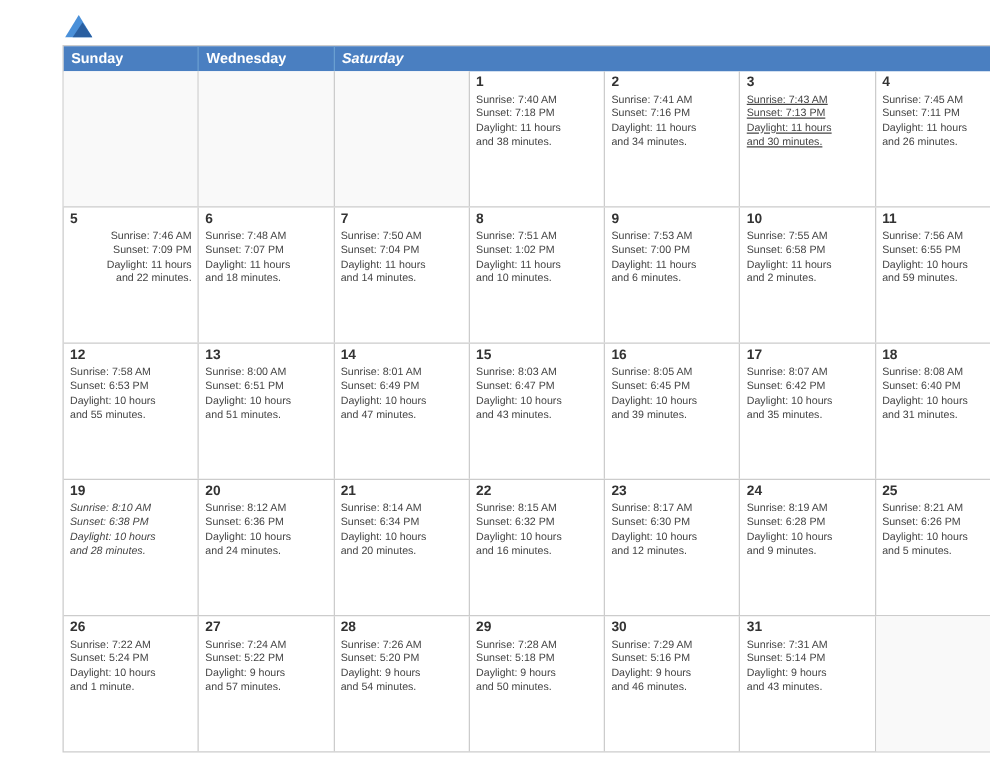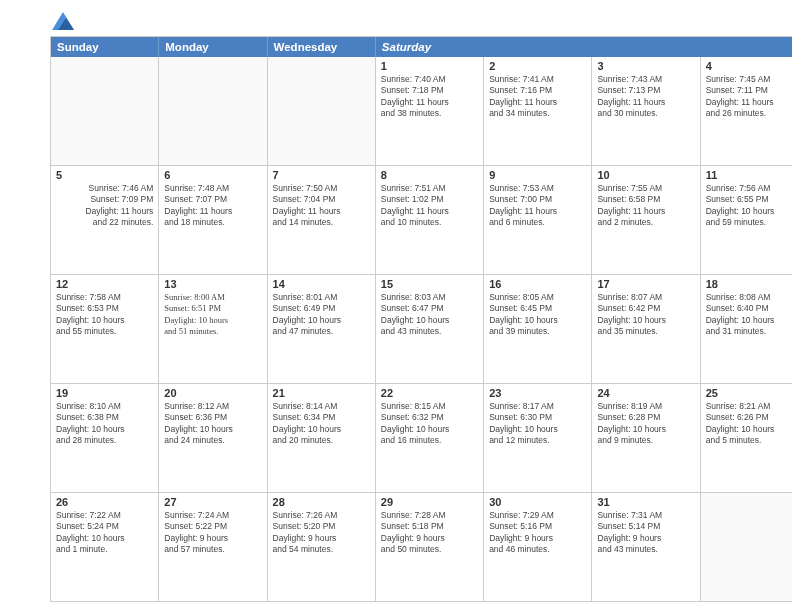--- a/index.html
+++ b/index.html
@@ -141,21 +141,20 @@
     </div>
     <div class="title-block">
       <div class="month-title"></div>
       <div class="subtitle"></div>
     </div>
   </div>
 
   <div class="calendar">
     <div class="cal-header">
     <div class="cal-header-cell">Sunday</div>
-        <div class="cal-header-cell">Monday</div>
         <div class="cal-header-cell">Wednesday</div>
         <div class="cal-header-cell">Saturday</div>
       </div>
     <div class="cal-body">
     <div class="cal-row">
           <div class="cal-cell empty"></div>
           <div class="cal-cell empty"></div>
           <div class="cal-cell empty"></div>
           <div class="cal-cell">
             <div class="day-num">1</div>
@@ -166,21 +165,21 @@
           </div>
           <div class="cal-cell">
             <div class="day-num">2</div>
             <div class="cell-info" style="white-space: pre-line;">Sunrise: 7:41 AM
 Sunset: 7:16 PM
 Daylight: 11 hours
 and 34 minutes.</div>
           </div>
           <div class="cal-cell">
             <div class="day-num">3</div>
-            <div class="cell-info" style="white-space: pre-line;">Sunrise: 7:43 AM
+            <div class="cell-info" style="white-space: pre-line; text-decoration: underline;">Sunrise: 7:43 AM
 Sunset: 7:13 PM
 Daylight: 11 hours
 and 30 minutes.</div>
           </div>
           <div class="cal-cell">
             <div class="day-num">4</div>
             <div class="cell-info" style="white-space: pre-line;">Sunrise: 7:45 AM
 Sunset: 7:11 PM
 Daylight: 11 hours
 and 26 minutes.</div>
@@ -240,21 +239,21 @@
         <div class="cal-row">
           <div class="cal-cell">
             <div class="day-num">12</div>
             <div class="cell-info" style="white-space: pre-line;">Sunrise: 7:58 AM
 Sunset: 6:53 PM
 Daylight: 10 hours
 and 55 minutes.</div>
           </div>
           <div class="cal-cell">
             <div class="day-num">13</div>
-            <div class="cell-info" style="white-space: pre-line; font-family: Liberation Serif, serif;">Sunrise: 8:00 AM
+            <div class="cell-info" style="white-space: pre-line;">Sunrise: 8:00 AM
 Sunset: 6:51 PM
 Daylight: 10 hours
 and 51 minutes.</div>
           </div>
           <div class="cal-cell">
             <div class="day-num">14</div>
             <div class="cell-info" style="white-space: pre-line;">Sunrise: 8:01 AM
 Sunset: 6:49 PM
 Daylight: 10 hours
 and 47 minutes.</div>
@@ -284,21 +283,21 @@
             <div class="day-num">18</div>
             <div class="cell-info" style="white-space: pre-line;">Sunrise: 8:08 AM
 Sunset: 6:40 PM
 Daylight: 10 hours
 and 31 minutes.</div>
           </div>
         </div>
         <div class="cal-row">
           <div class="cal-cell">
             <div class="day-num">19</div>
-            <div class="cell-info" style="white-space: pre-line;">Sunrise: 8:10 AM
+            <div class="cell-info" style="white-space: pre-line; font-style: italic;">Sunrise: 8:10 AM
 Sunset: 6:38 PM
 Daylight: 10 hours
 and 28 minutes.</div>
           </div>
           <div class="cal-cell">
             <div class="day-num">20</div>
             <div class="cell-info" style="white-space: pre-line;">Sunrise: 8:12 AM
 Sunset: 6:36 PM
 Daylight: 10 hours
 and 24 minutes.</div>

